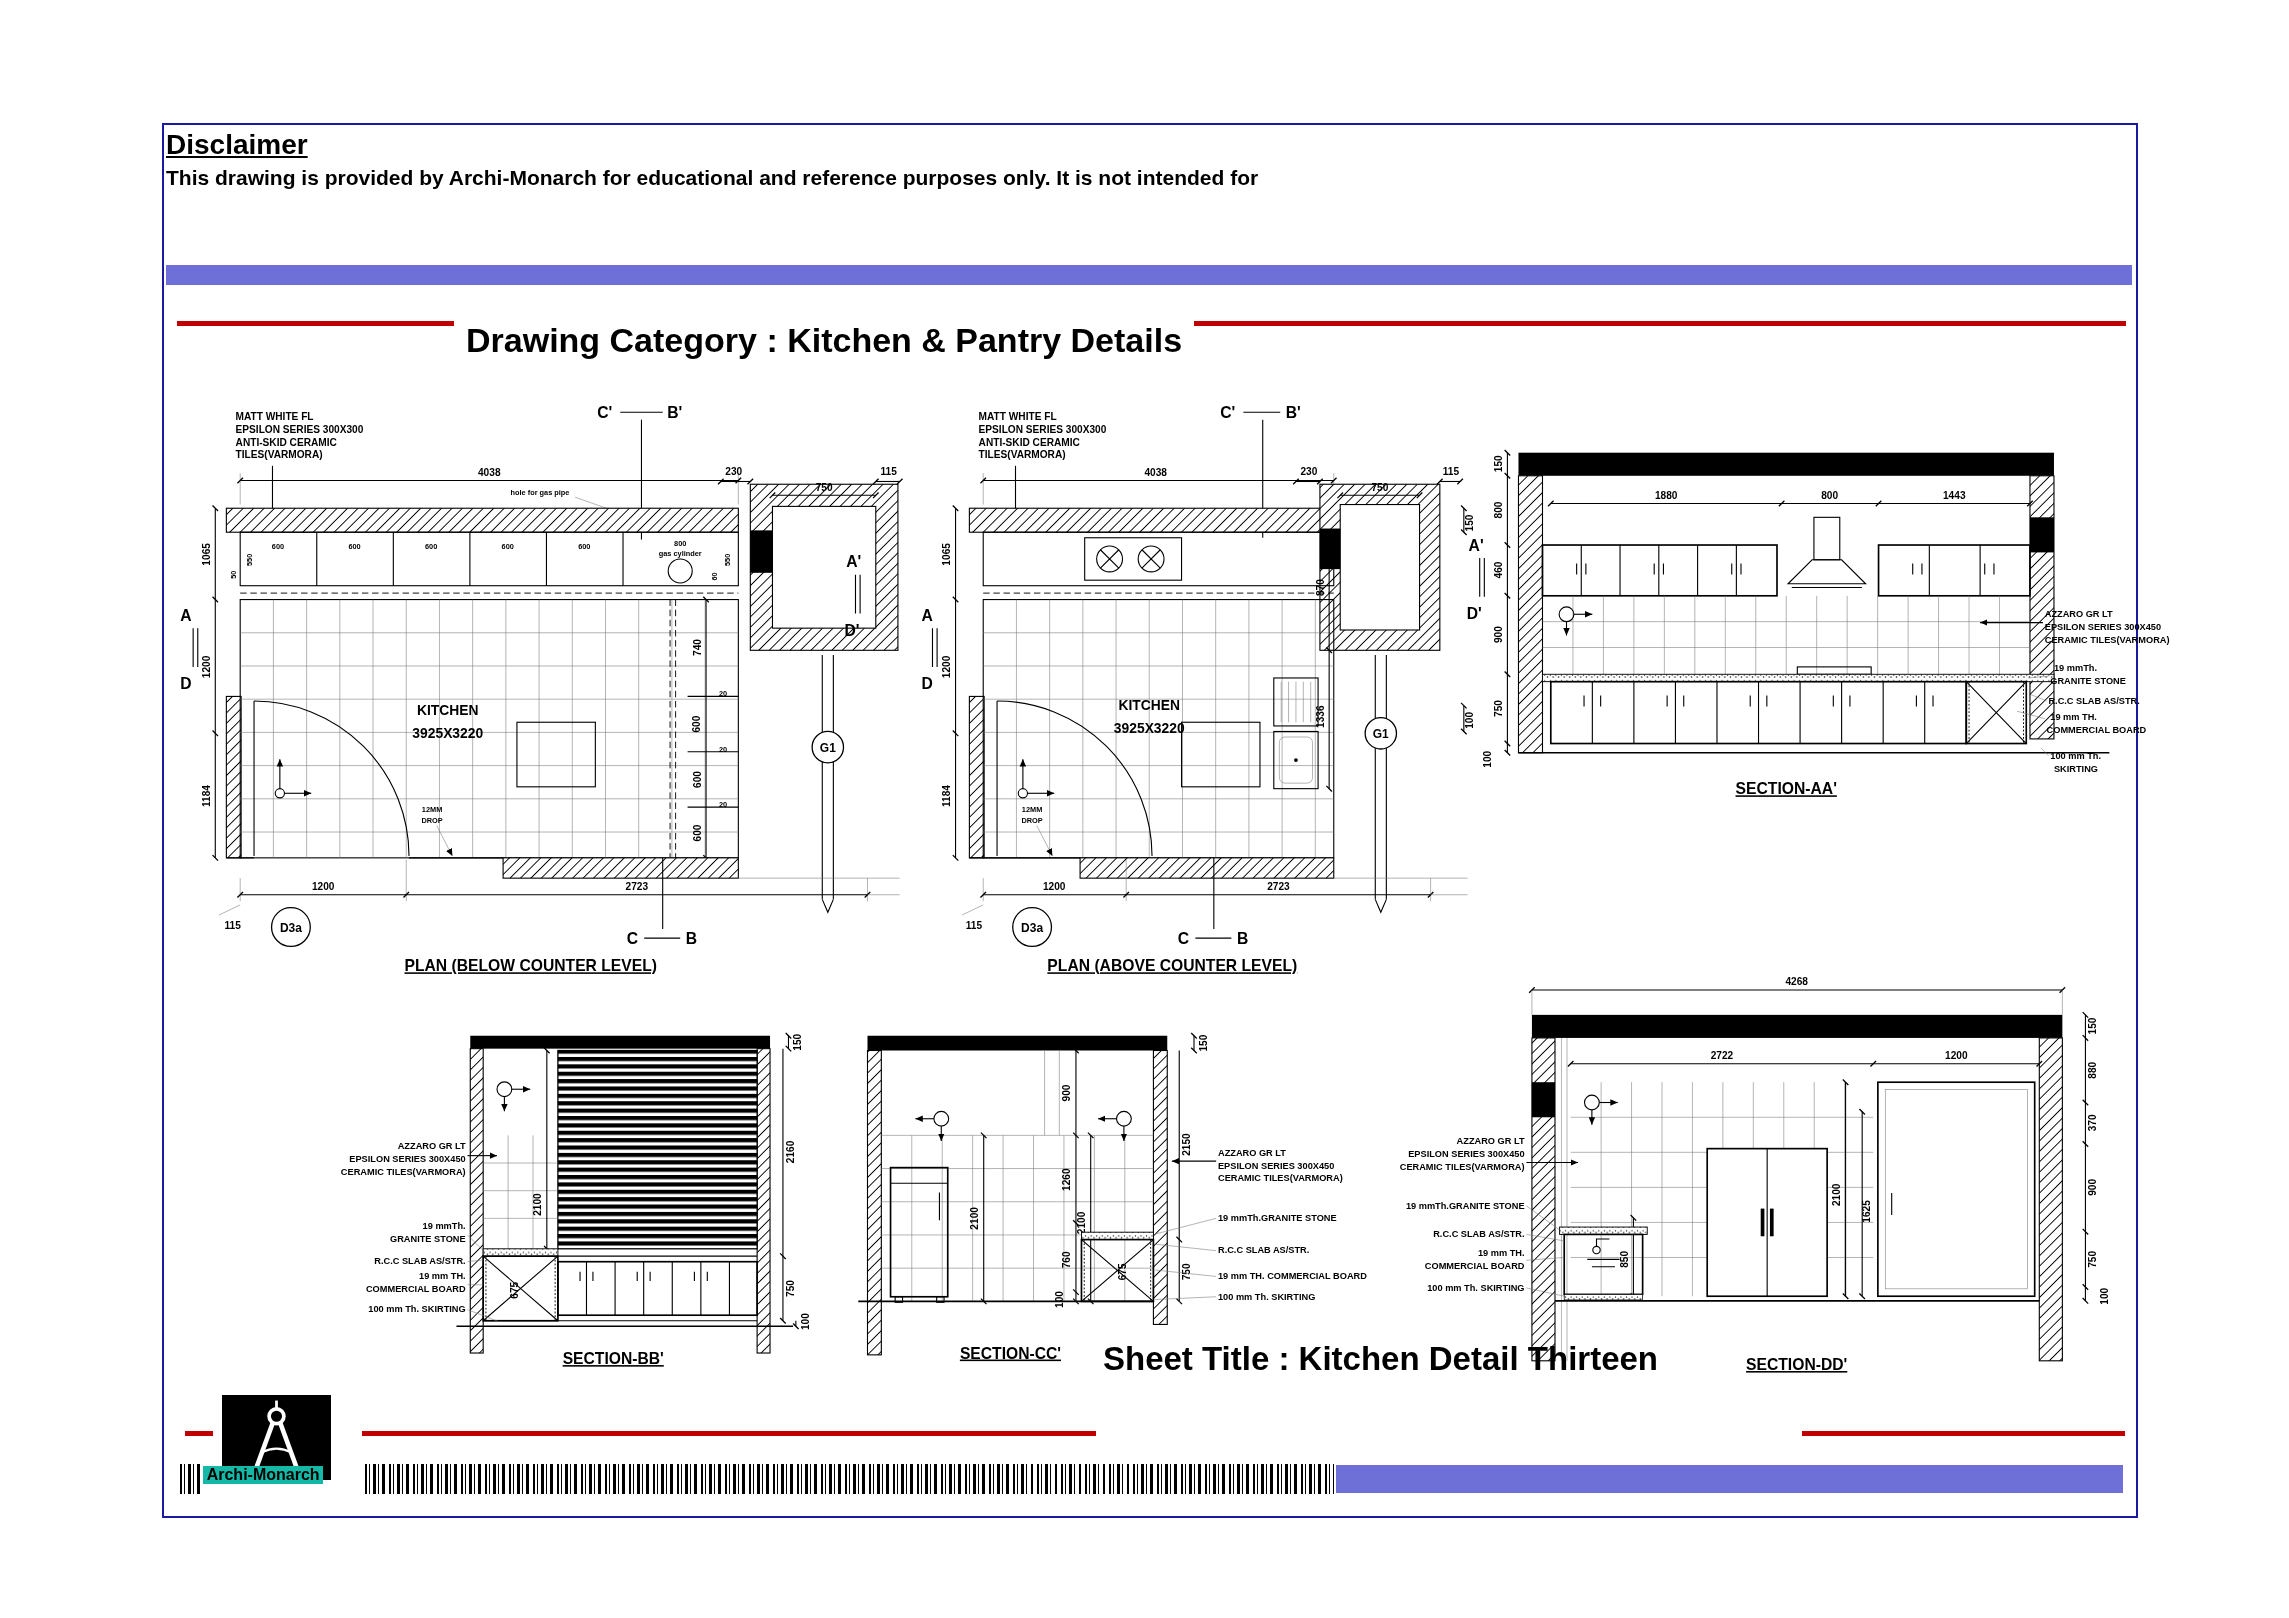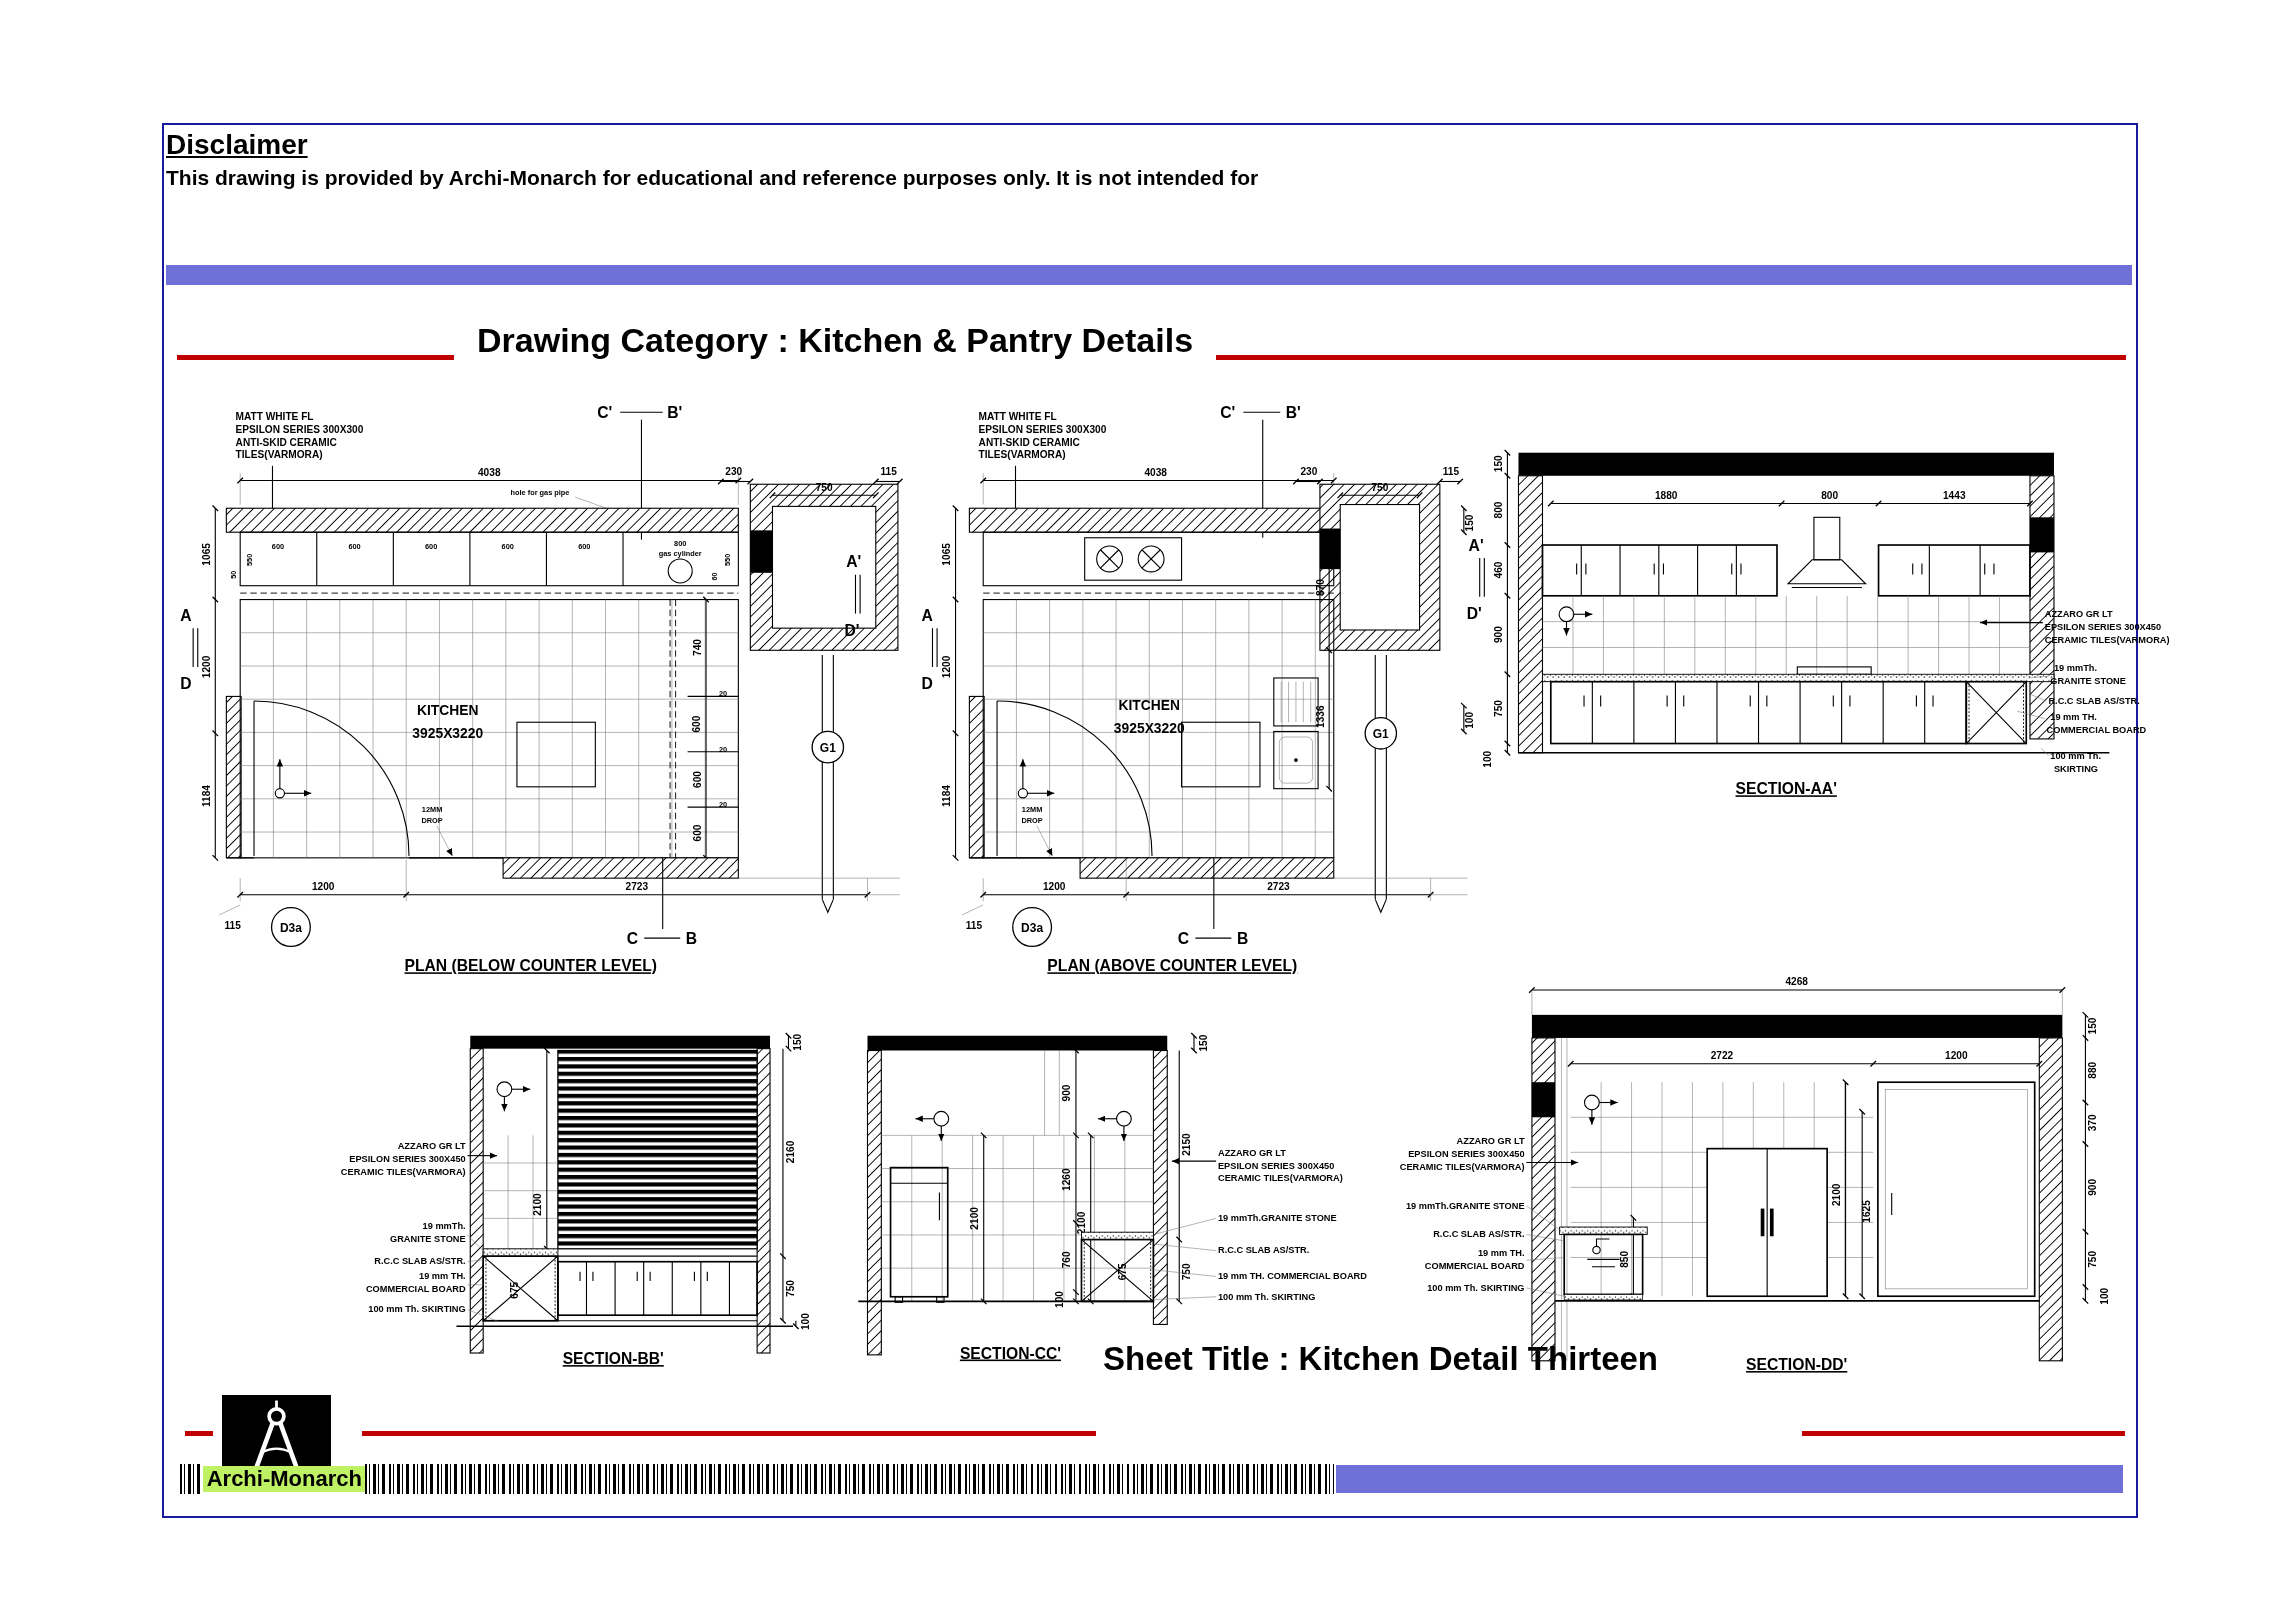--- a/index.html
+++ b/index.html
@@ -3,31 +3,31 @@
 <meta charset="utf-8">
 <style>
   html,body{margin:0;padding:0;background:#fff;}
   body{width:2290px;height:1619px;position:relative;font-family:"Liberation Sans",sans-serif;color:#000;}
   .frame{position:absolute;left:162px;top:123px;width:1972px;height:1391px;border:2.8px solid #1a1a9e;background:#fff;}
   .abs{position:absolute;}
   .disc{left:166px;top:129px;width:1440px;text-align:left;}
   .disc h1{margin:0;font-size:28px;font-weight:bold;text-decoration:underline;}
   .disc p{margin:3.7px 0 0 0;font-size:21px;font-weight:bold;line-height:1.25;}
   .bluebar{left:166px;top:265px;width:1966px;height:20px;background:#6f6fd8;}
-  .catrow{left:177px;top:321px;width:1949px;display:flex;align-items:flex-end;gap:23px;}
+  .catrow{left:177px;top:321px;width:1949px;display:flex;align-items:flex-start;gap:12px;}
   .redline{height:4.6px;background:#c00000;}
   .cat-l{width:277px;}
   .cat-r{flex:1;}
   .cat-t{font-size:34px;font-weight:bold;white-space:nowrap;}
   .sheettext{left:1103px;top:1340px;font-size:33px;font-weight:bold;white-space:nowrap;}
   .dash{left:185px;top:1431px;width:28px;height:4.6px;background:#c00000;}
   .rl-a{left:362px;top:1431px;width:734px;height:4.6px;background:#c00000;}
   .rl-b{left:1802px;top:1431px;width:323px;height:4.6px;background:#c00000;}
   .logo{left:222px;top:1395px;width:109px;height:85px;background:#000;}
-  .brand{left:203px;top:1466px;font-size:22px;font-weight:bold;background:#bef264;padding:0 3.7px;white-space:nowrap;}
+  .brand{left:203px;top:1466px;font-size:16px;font-weight:bold;background:#14b8a6;padding:0 3.7px;white-space:nowrap;}
   .bc{top:1464px;height:29.5px;background-color:#fff;background-image:repeating-linear-gradient(90deg,#000 0 1.8px,#fff 1.8px 3.7px,#000 3.7px 4.6px,#fff 4.6px 8.3px,#000 8.3px 11px,#fff 11px 13px,#000 13px 14px,#fff 14px 17.5px,#000 17.5px 20px,#fff 20px 24px);}
   .bc-a{left:180px;width:24px;}
   .bc-b{left:365px;width:969px;}
   .endbar{left:1336px;top:1465px;width:787px;height:28px;background:#6f6fd8;}
   svg{overflow:visible;}
   svg text{fill:#000;}
   .ln{stroke:#000;stroke-width:1.2;fill:none;}
   .lt{stroke:#000;stroke-width:1.8;fill:none;}
   .thin{stroke:#777;stroke-width:0.6;fill:none;}
   .dash1{stroke:#000;stroke-width:1;fill:none;stroke-dasharray:7 4;}

